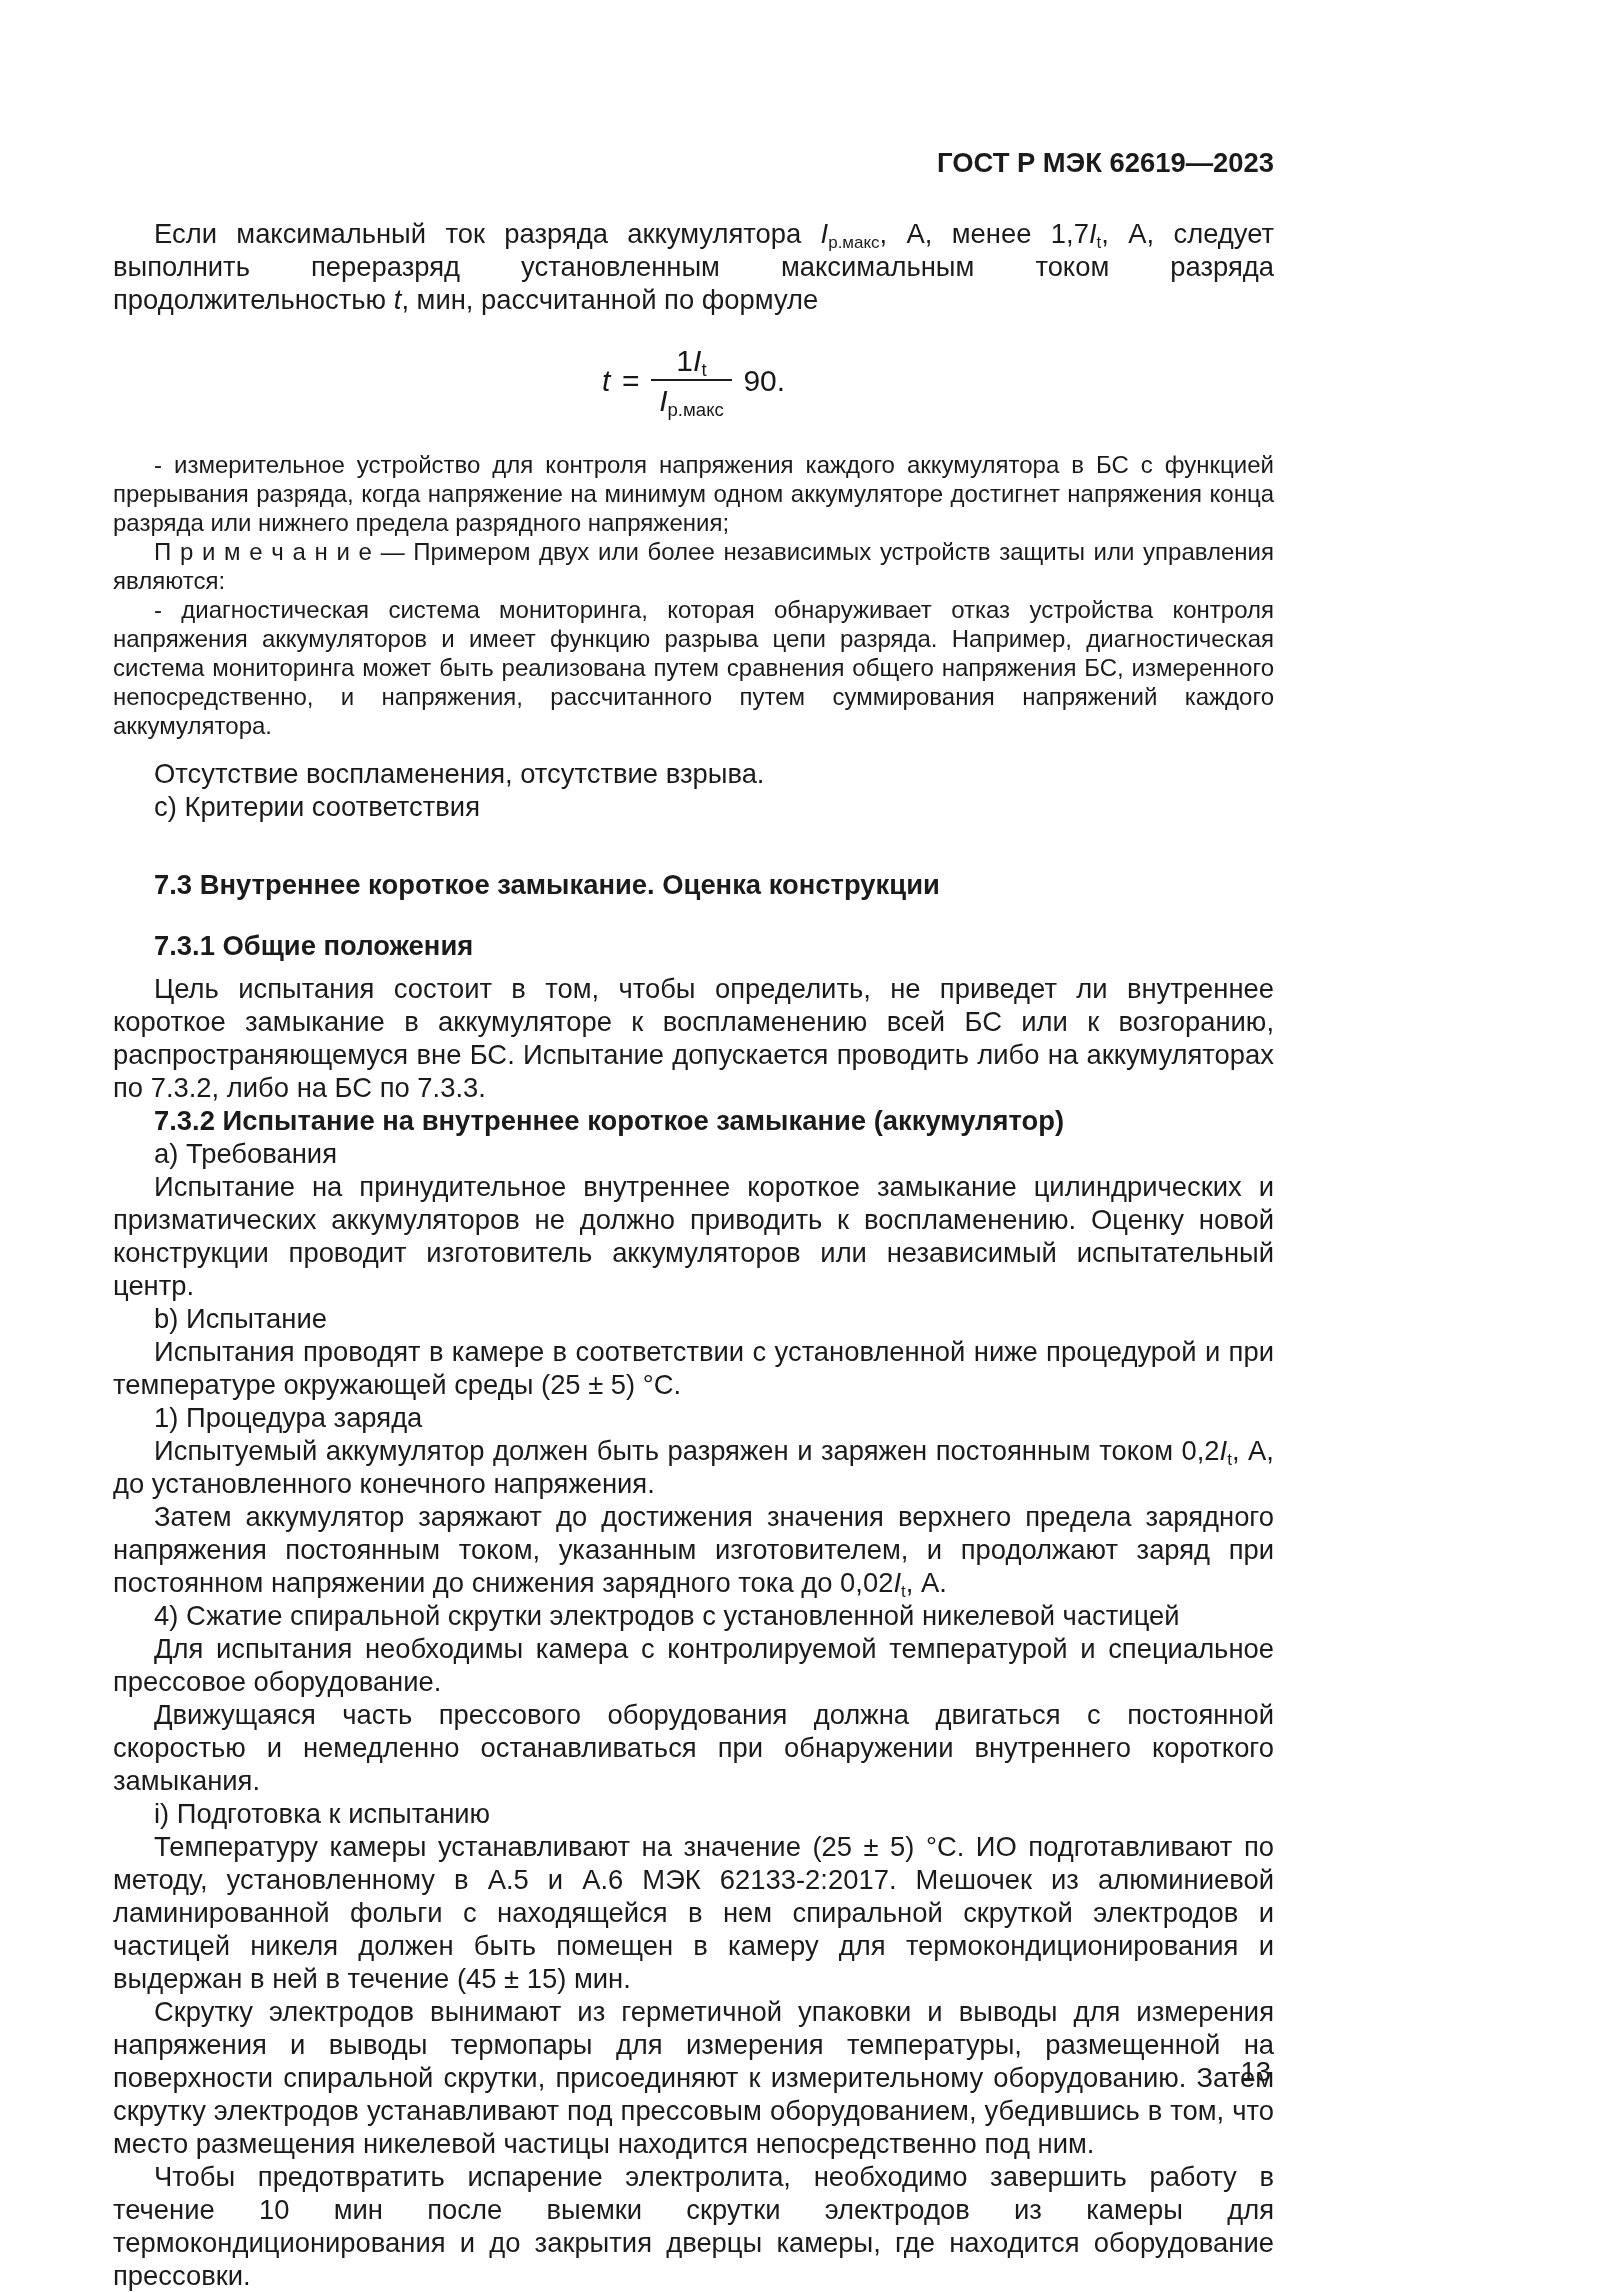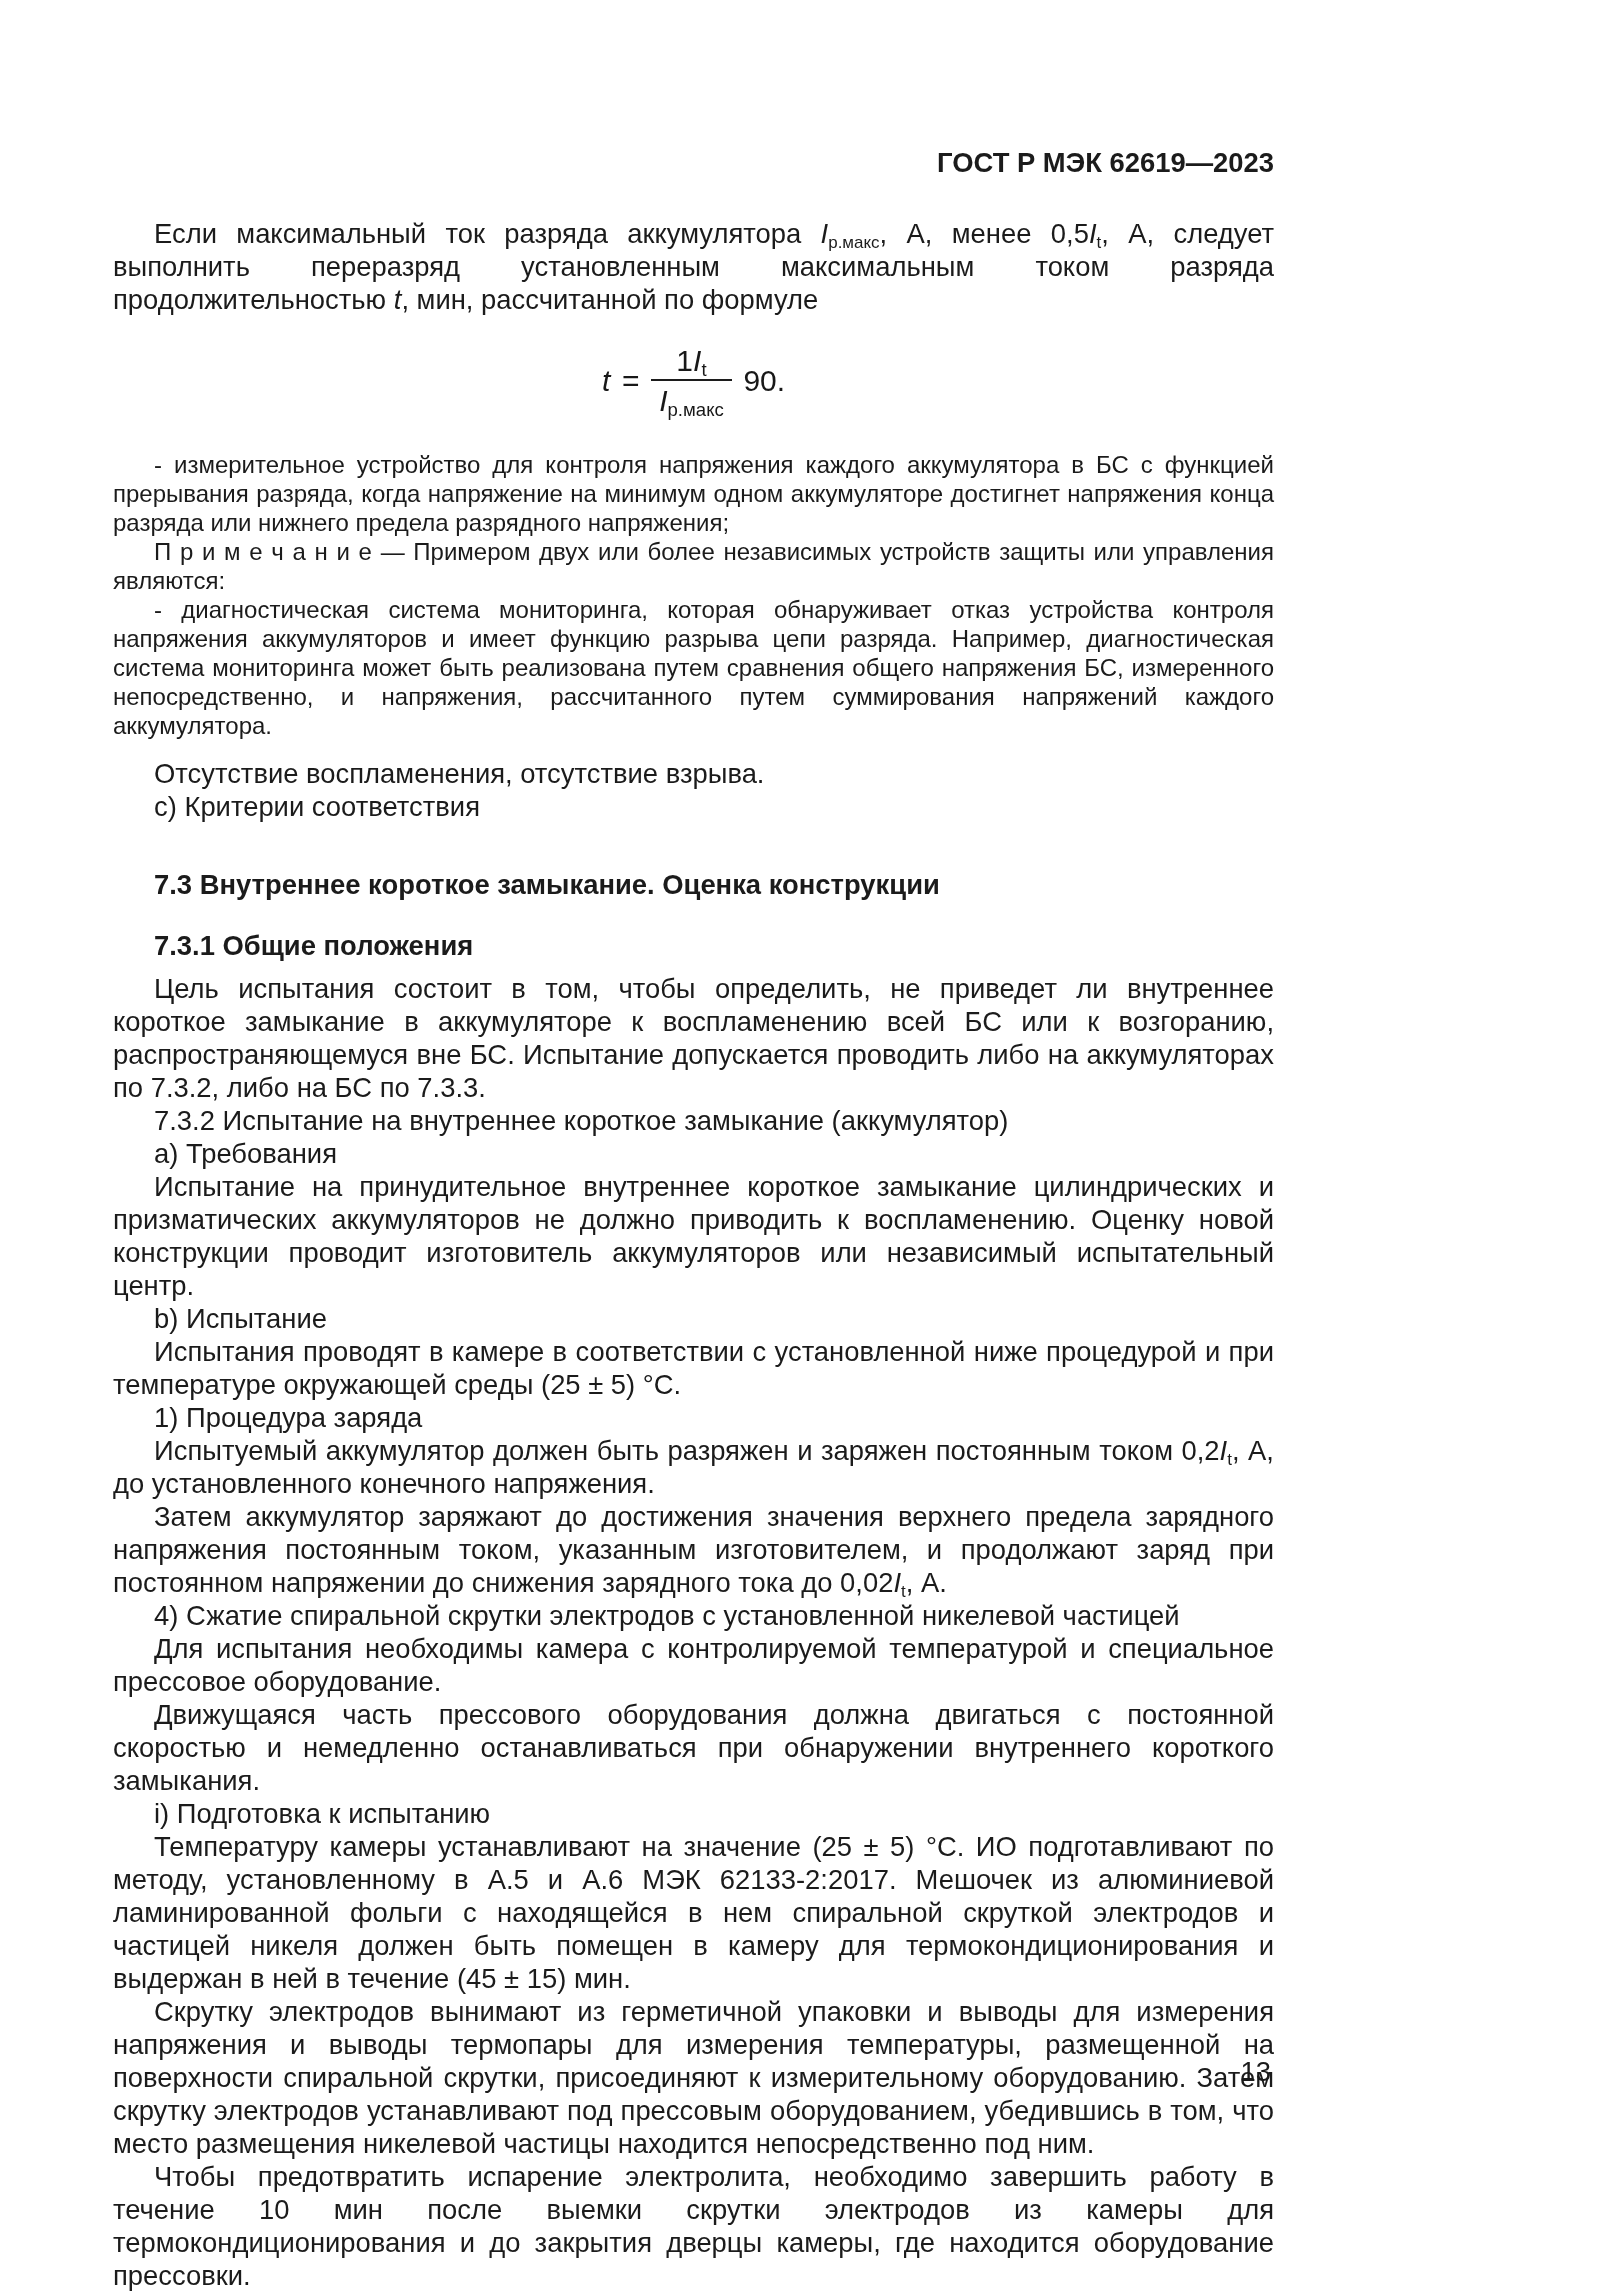--- a/index.html
+++ b/index.html
@@ -47,21 +47,21 @@
   .blk-h3 {
     font-size: 27.4px;
     line-height: 33px;
     font-weight: bold;
     text-indent: 41px;
     margin: 27.4px 0 9.8px !important;
   }
   .blk-h4 {
     font-size: 27.4px;
     line-height: 33px;
-    font-weight: normal;
+    font-weight: bold;
     text-indent: 41px;
   }
   .sub {
     font-size: 0.62em;
     vertical-align: -0.28em;
     line-height: 0;
   }
   .it { font-style: italic; }
   .blk-formula {
     margin: 29px 0 33px !important;
@@ -86,21 +86,21 @@
     line-height: 31px;
     text-align: right;
   }
 </style>
 </head>
 <body>
 
 <div class="page">
   <div class="doc-header">ГОСТ Р МЭК 62619—2023</div>
   <div id="content">
-      <p class="blk-body"><span>Если максимальный ток разряда аккумулятора </span><span class="it">I</span><span class="sub">р.макс</span><span>, А, менее 0,5</span><span class="it">I</span><span class="sub">t</span><span>, А, следует выполнить пере­разряд установленным максимальным током разряда продолжительностью </span><span class="it">t</span><span>, мин, рассчитанной по формуле</span></p>
+      <p class="blk-body"><span>Если максимальный ток разряда аккумулятора </span><span class="it">I</span><span class="sub">р.макс</span><span>, А, менее 1,7</span><span class="it">I</span><span class="sub">t</span><span>, А, следует выполнить пере­разряд установленным максимальным током разряда продолжительностью </span><span class="it">t</span><span>, мин, рассчитанной по формуле</span></p>
       <div class="blk-formula">
         <span class="formula-line">
           <span class="it">t</span>
           <span>=</span>
           <span class="frac">
             <span class="num"><span>1</span><span class="it">I</span><span class="sub">t</span></span>
             <span class="den"><span class="it">I</span><span class="sub">р.макс</span></span>
           </span>
           <span>90.</span>
         </span>

